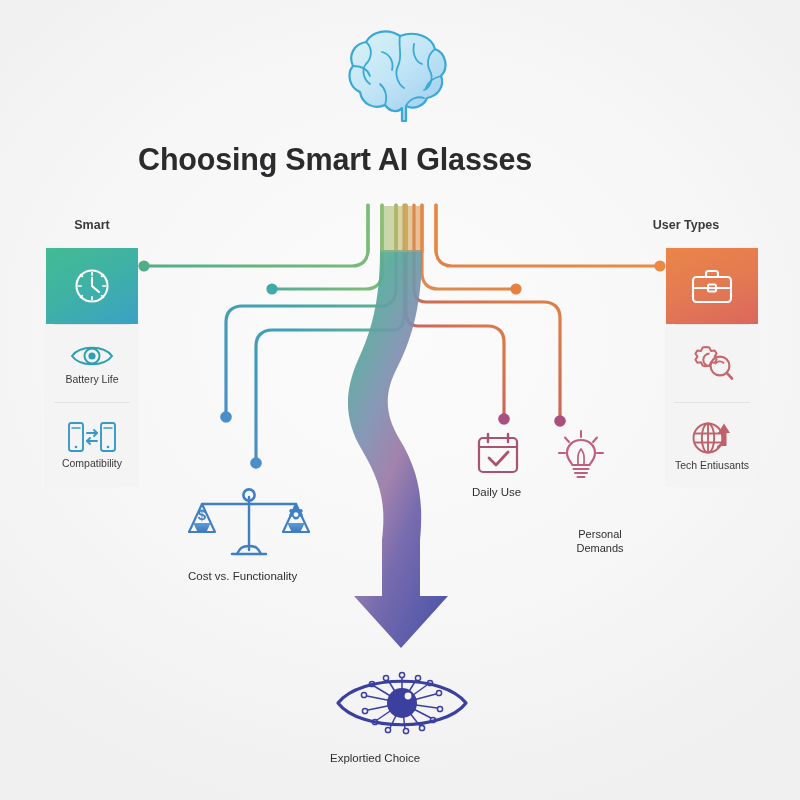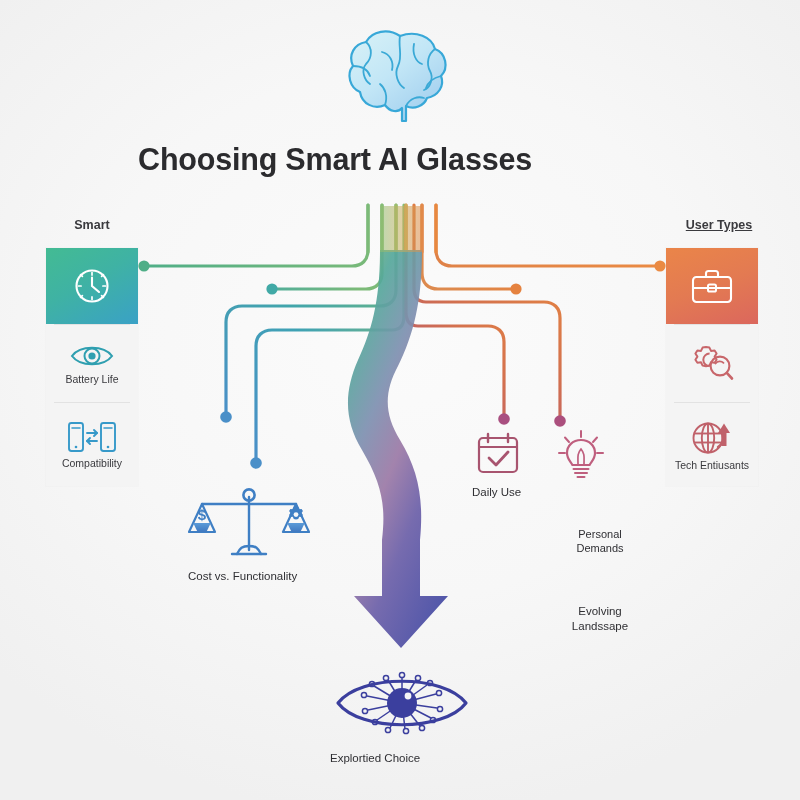--- a/index.html
+++ b/index.html
@@ -43,21 +43,21 @@
   
   .col-header {
     position: absolute;
     font-size: 12.5px;
     font-weight: bold;
     color: #3a3a3e;
     text-align: center;
     width: 140px;
   }
   .col-header.left  { left: 22px;  top: 218px; }
-  .col-header.right { left: 649px; top: 218px; text-decoration: underline; }
+  .col-header.right { left: 616px; top: 218px; }
 
   .col-strip {
     position: absolute;
     width: 92px;
     background: #f4f4f4;
     box-shadow: 0 0 0 1px rgba(0,0,0,0.012);
   }
   .col-strip.left  { left: 46px;  top: 248px; height: 238px; }
   .col-strip.right { left: 666px; top: 248px; height: 238px; }
 
@@ -428,21 +428,20 @@
       <path d="M27 12 C18.5 12 13 18 13 25.2 C13 30.5 16.5 33.5 18.4 37 L35.6 37
                C37.5 33.5 41 30.5 41 25.2 C41 18 35.5 12 27 12 Z" fill="none" stroke="#bf5f7e" stroke-width="2.2" stroke-linejoin="round"></path>
       <g stroke="#bf5f7e" stroke-width="2" stroke-linecap="round">
         <path d="M19.5 41 H34.5"></path>
         <path d="M21 45 H33"></path>
         <path d="M23.5 49 H30.5"></path>
       </g>
       <path d="M24 36 C24 29 23 26 27 21 C31 26 30 29 30 36" fill="none" stroke="#bf5f7e" stroke-width="1.7"></path>
     </svg>
     <div class="feat-label sm">Personal Demands</div>
-    <div class="feat-sub">Evolving Landssape</div>
   </div>
 
   <div class="feature" id="feat-outcome">
     <svg width="144" height="86" viewBox="0 0 144 86">
       <path d="M8 43 C30 14 114 14 136 43 C114 72 30 72 8 43 Z" fill="none" stroke="#3b3f9e" stroke-width="3.2" stroke-linejoin="round"></path>
       <g stroke="#3b3f9e" stroke-width="1.5" fill="none">
         <path d="M72 43 L72 17"></path>
           <path d="M72 43 L86 20"></path>
           <path d="M72 43 L97 25"></path>
         <path d="M72 43 L106 34"></path>

